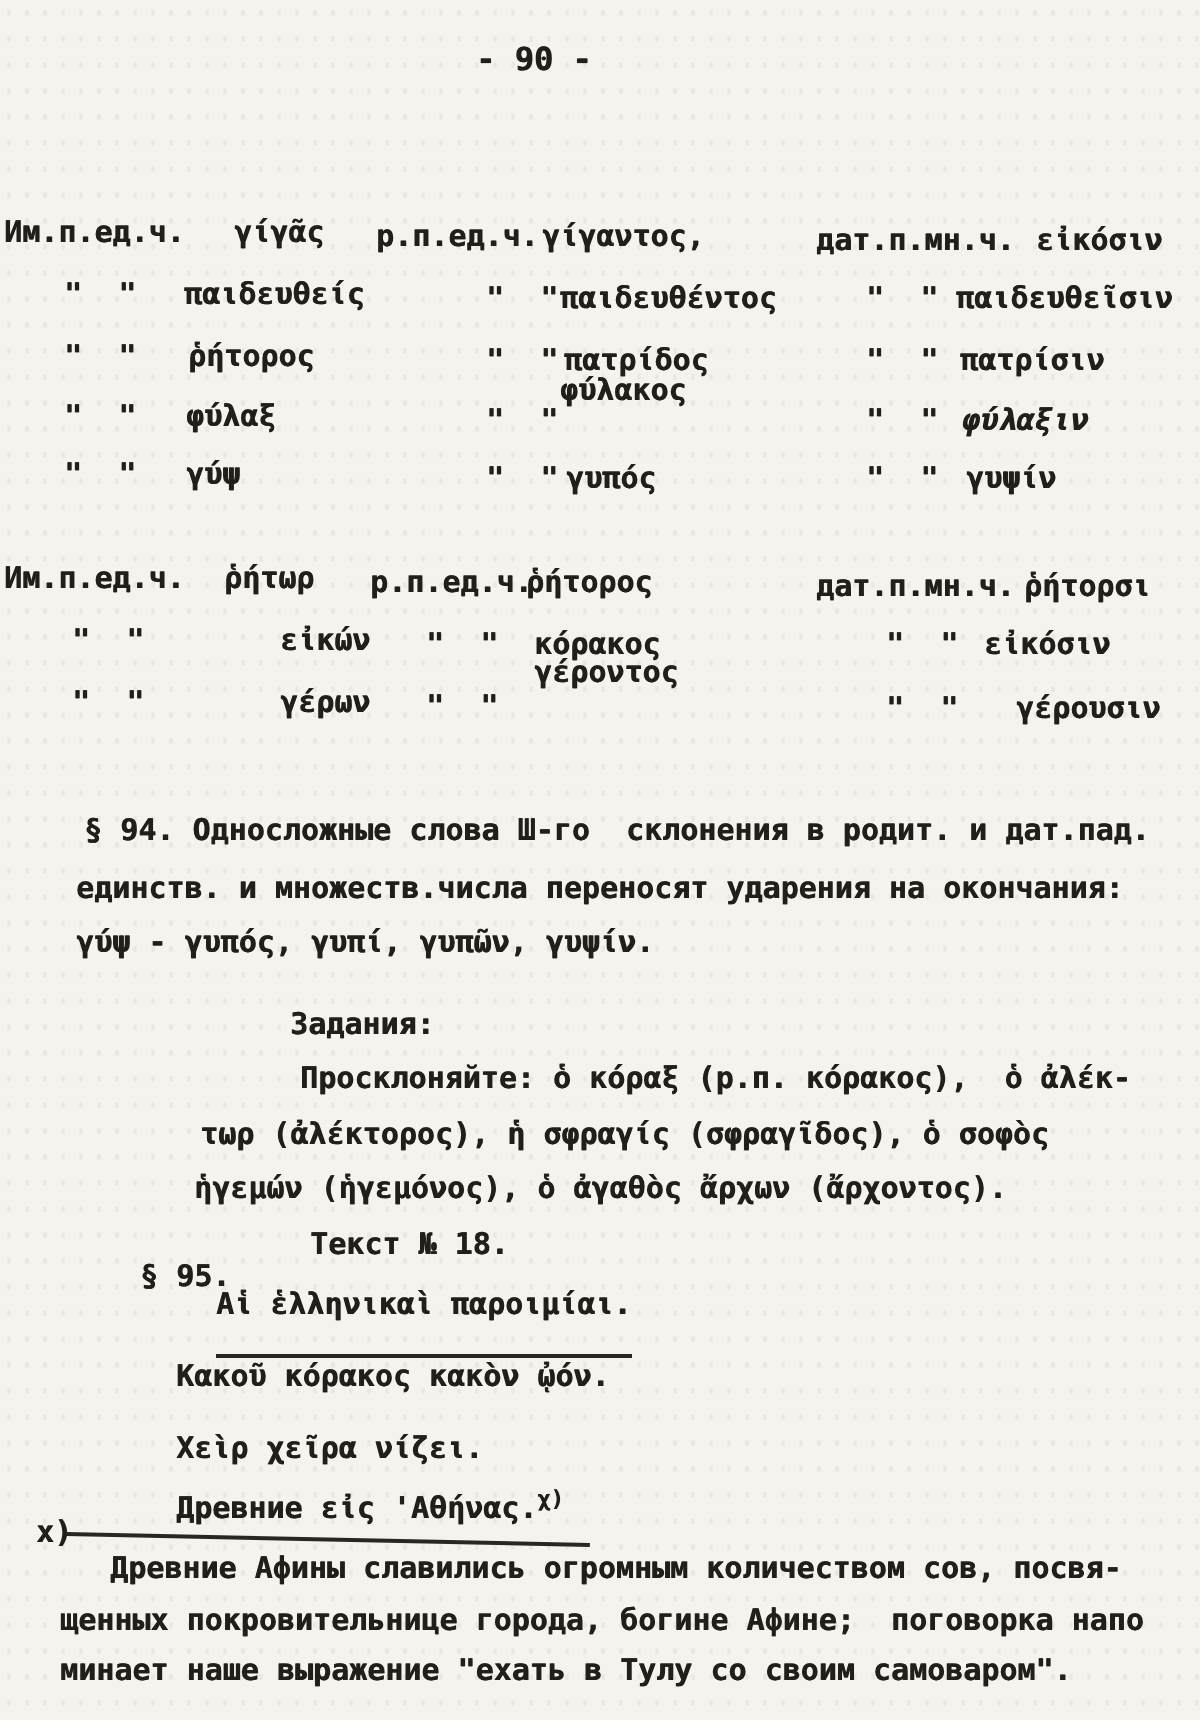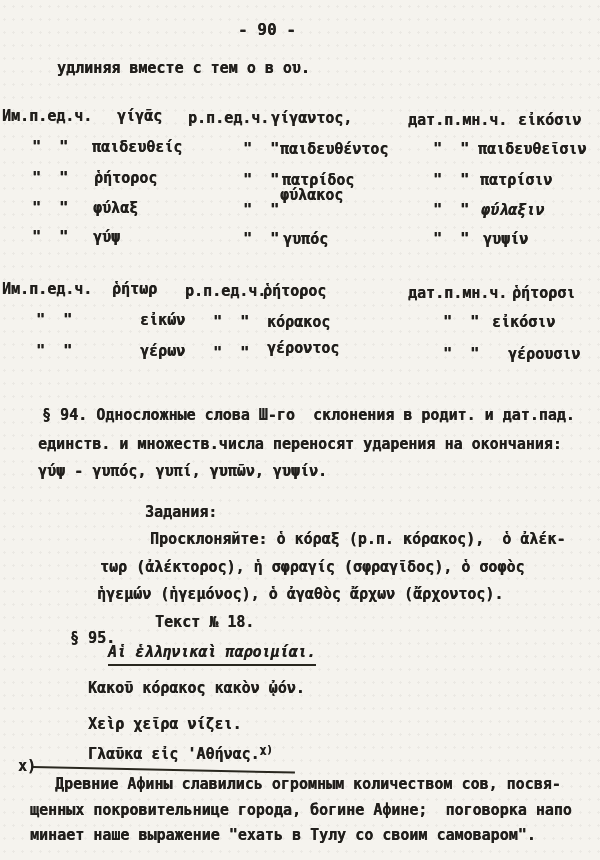--- a/index.html
+++ b/index.html
@@ -9,32 +9,31 @@
     background-image:radial-gradient(rgba(40,35,30,0.05) 1px, transparent 1.2px);
     background-size:9px 13px;
     font-family:"DejaVu Sans Mono","DejaVu Sans",monospace;
     font-weight:bold;
     color:#211f1c;
     overflow:hidden;
   }
   .t{position:absolute;white-space:pre;font-size:15px;line-height:1.1;
      text-shadow:0.3px 0 0 currentColor;}
   .label{letter-spacing:0;}
-  .underlined{border-bottom:2px solid #29271f;padding-bottom:3px;font-style:italic;}
+  .underlined{border-bottom:2px solid #29271f;padding-bottom:16px;}
   .rule{position:absolute;height:2px;background:#29271f;transform-origin:left center;}
   sup{font-size:11px;vertical-align:super;line-height:0;}
 </style>
 </head>
 <body>
 
 <div class="page">
 
   <div class="t" style="left:238px;top:10px;font-size:16px;margin-top:11px;">- 90 -</div>
 
-  <div class="t" style="left:57px;top:60px;">удлиняя вместе с тем о в ου.</div>
 
   <div>
 
     <div class="t label" style="left:2px;top:108px;">Им.п.ед.ч.</div>
     <div class="t" style="left:117px;top:108px;">γίγᾶς</div>
     <div class="t label" style="left:188px;top:110px;">р.п.ед.ч.</div>
     <div class="t" style="left:271px;top:110px;">γίγαντος,</div>
     <div class="t label" style="left:408px;top:112px;">дат.п.мн.ч.</div>
     <div class="t" style="left:518px;top:112px;">εἰκόσιν</div>
 
@@ -79,21 +78,21 @@
     <div class="t" style="left:36px;top:312px;">"  "</div>
     <div class="t" style="left:140px;top:312px;">εἰκών</div>
     <div class="t" style="left:213px;top:314px;">"  "</div>
     <div class="t" style="left:267px;top:314px;">κόρακος</div>
     <div class="t" style="left:443px;top:314px;">"  "</div>
     <div class="t" style="left:492px;top:314px;">εἰκόσιν</div>
 
     <div class="t" style="left:36px;top:343px;">"  "</div>
     <div class="t" style="left:140px;top:343px;">γέρων</div>
     <div class="t" style="left:213px;top:345px;">"  "</div>
-    <div class="t" style="left:267px;top:340px;">γέροντος</div>
+    <div class="t" style="left:267px;top:328px;">γέροντος</div>
     <div class="t" style="left:443px;top:346px;">"  "</div>
     <div class="t" style="left:508px;top:346px;">γέρουσιν</div>
   </div>
 
   <div>
     <div class="t" style="left:42px;top:407px;">§ 94. Односложные слова Ш-го  склонения в родит. и дат.пад.</div>
     <div class="t" style="left:38px;top:436px;">единств. и множеств.числа переносят ударения на окончания:</div>
     <div class="t" style="left:38px;top:463px;">γύψ - γυπός, γυπί, γυπῶν, γυψίν.</div>
   </div>
 
@@ -103,21 +102,21 @@
     <div class="t" style="left:100px;top:559px;">τωρ (ἀλέκτορος), ἡ σφραγίς (σφραγῖδος), ὁ σοφὸς</div>
     <div class="t" style="left:97px;top:586px;">ἡγεμών (ἡγεμόνος), ὁ ἀγαθὸς ἄρχων (ἄρχοντος).</div>
   </div>
 
   <div>
     <div class="t" style="left:70px;top:614px;margin-top:16px;">§ 95.</div>
     <div class="t" style="left:155px;top:614px;">Текст № 18.</div>
     <div class="t underlined" style="left:108px;top:644px;">Αἱ ἑλληνικαὶ παροιμίαι.</div>
     <div class="t" style="left:88px;top:680px;">Κακοῦ κόρακος κακὸν ᾠόν.</div>
     <div class="t" style="left:88px;top:716px;">Χεὶρ χεῖρα νίζει.</div>
-    <div class="t" style="left:88px;top:746px;"><span>Γλαῦκα εἰς 'Αθήνας.</span><sup>χ)</sup></div>
+    <div class="t" style="left:88px;top:746px;"><span>Древние εἰς 'Αθήνας.</span><sup>χ)</sup></div>
   </div>
 
   <div>
     <div class="t" style="left:18px;top:758px;">х)</div>
     <div class="rule" style="left:33px;top:766px;width:262px;transform:rotate(1.2deg);"></div>
     <div class="t" style="left:55px;top:776px;">Древние Афины славились огромным количеством сов, посвя-</div>
     <div class="t" style="left:30px;top:802px;">щенных покровительнице города, богине Афине;  поговорка напо</div>
     <div class="t" style="left:30px;top:827px;">минает наше выражение "ехать в Тулу со своим самоваром".</div>
   </div>
 

